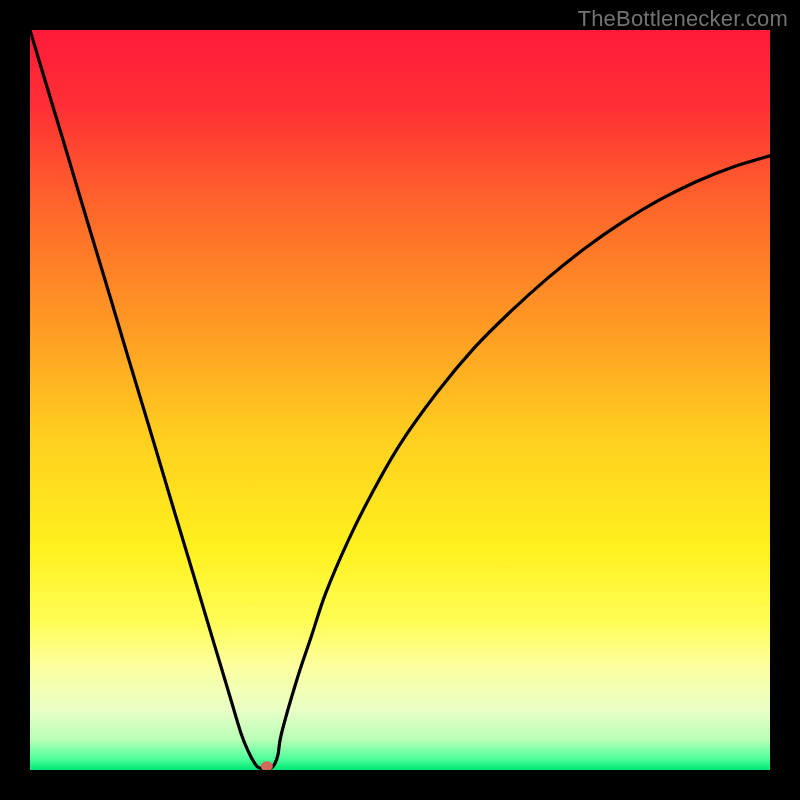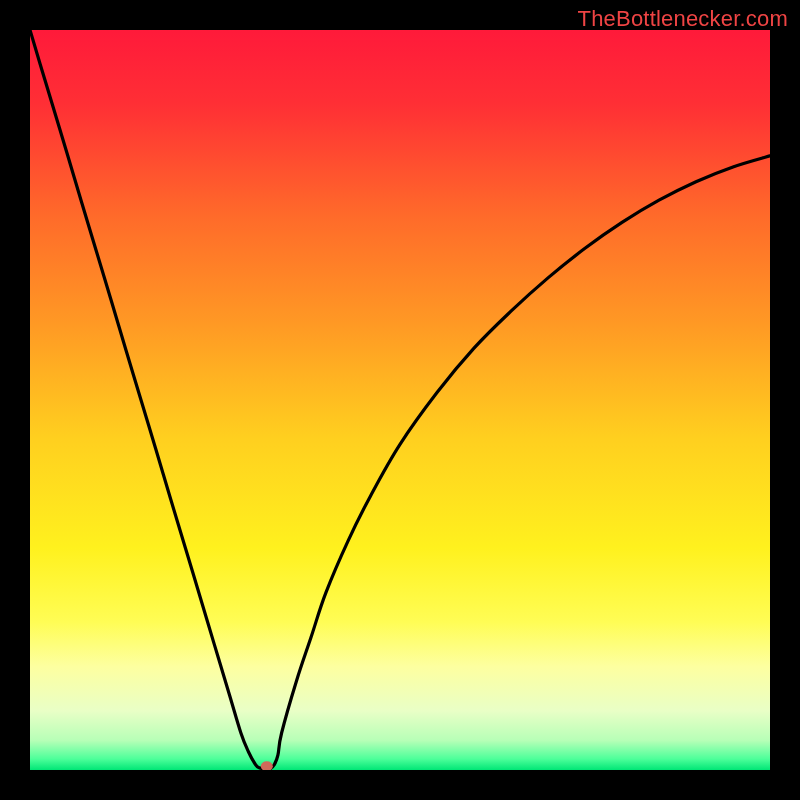--- a/index.html
+++ b/index.html
@@ -30,21 +30,21 @@
   }
   .curve-svg {
     position: absolute;
     left: 0; top: 0;
     width: 100%; height: 100%;
   }
   .watermark {
     position: absolute;
     top: 6px;
     right: 12px;
-    color: #ef4444;
+    color: #737373;
     font-size: 22px;
     font-weight: 500;
     letter-spacing: 0.2px;
   }
 </style>
 </head>
 <body>
 
 <div class="frame">
   <div class="plot-area">

